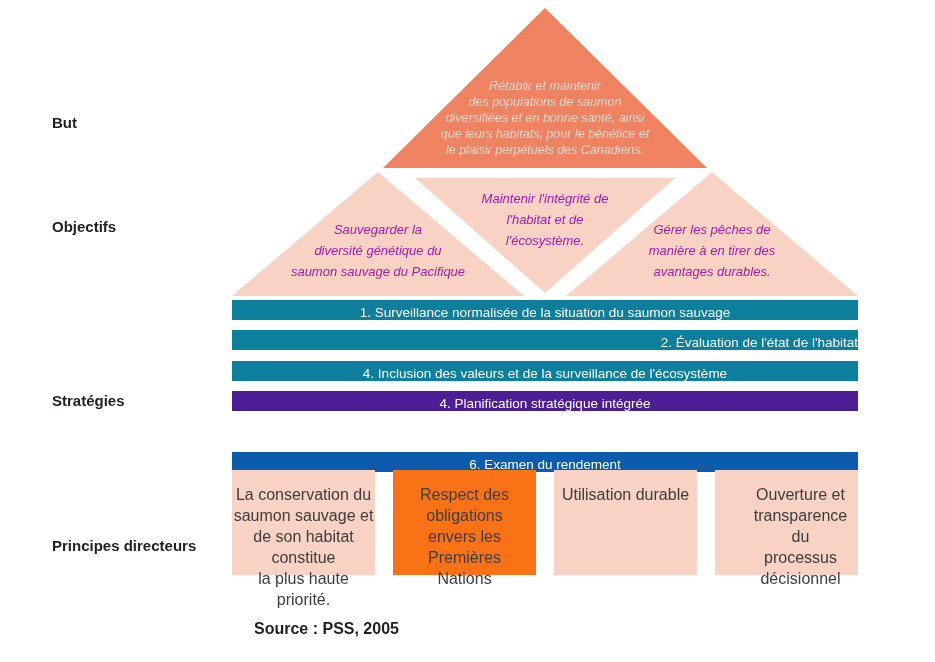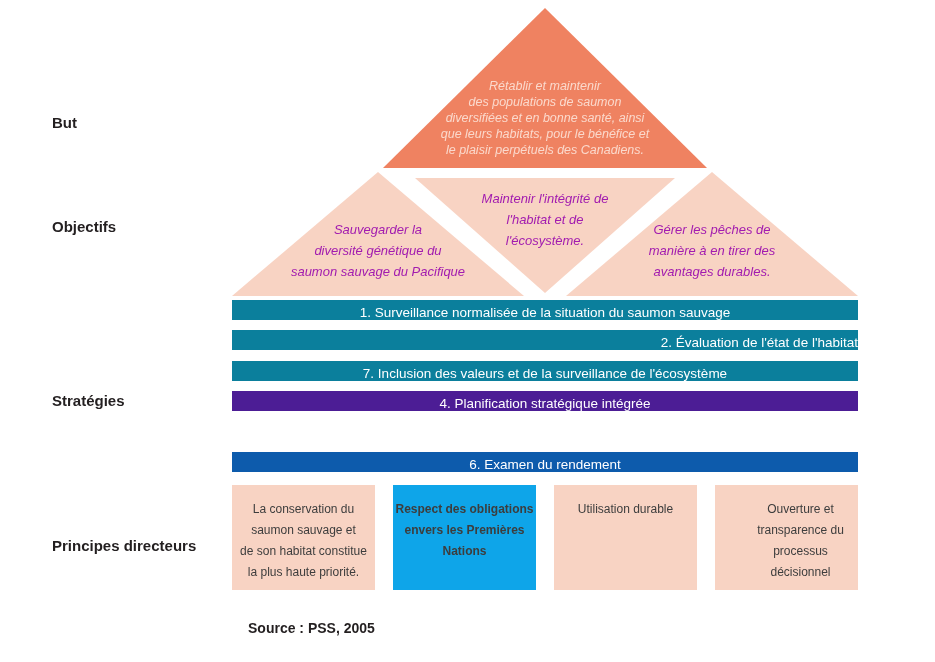--- a/index.html
+++ b/index.html
@@ -52,30 +52,30 @@
   .strategy-bar{
     position:absolute;left:232px;width:626px;height:20px;
     line-height:26px;text-align:center;
     font-size:13.5px;color:#ffffff;
     white-space:nowrap;
   }
   .s1{top:300px;} .s2{top:330px;} .s3{top:361px;}
   .s4{top:391px;} .s5{top:422px;} .s6{top:452px;}
 
   .principle-box{
-    position:absolute;top:485px;width:143px;height:105px;
+    position:absolute;top:470px;width:143px;height:105px;
     box-sizing:border-box;padding-top:14px;
-    text-align:center;font-size:12px;line-height:21px;color:#3d3d3d;
+    text-align:center;font-size:16px;line-height:21px;color:#3d3d3d;
     white-space:pre-line;
   }
   .p1{left:232px;} .p2{left:393px;} .p3{left:554px;} .p4{left:715px;padding-left:28px;}
 
   .source-line{
-    position:absolute;left:248px;top:620px;
-    font-size:14px;font-weight:bold;color:#231f20;
+    position:absolute;left:254px;top:620px;
+    font-size:16px;font-weight:bold;color:#231f20;
     white-space:nowrap;
   }
 </style>
 </head>
 <body>
 
 <div class="canvas">
 
   <div class="row-label lbl-but">But</div>
   <div class="row-label lbl-objectifs">Objectifs</div>
@@ -103,29 +103,29 @@
   </div>
 
   <div class="tri tri-obj-right" style="background-color: rgb(248, 211, 195);">
     <div class="tri-text obj-text">Gérer les pêches de
 manière à en tirer des
 avantages durables.</div>
   </div>
 
   <div class="strategy-bar s1" style="background-color: rgb(11, 127, 156);">1. Surveillance normalisée de la situation du saumon sauvage</div>
   <div class="strategy-bar s2" style="background-color: rgb(11, 127, 156); text-align: right;">2. Évaluation de l'état de l'habitat</div>
-  <div class="strategy-bar s3" style="background-color: rgb(11, 127, 156);">7. Inclusion des valeurs et de la surveillance de l'écosystème</div>
+  <div class="strategy-bar s3" style="background-color: rgb(11, 127, 156);">4. Inclusion des valeurs et de la surveillance de l'écosystème</div>
   <div class="strategy-bar s4" style="background-color: #4c1d95;">4. Planification stratégique intégrée</div>
   <div class="strategy-bar s6" style="background-color: rgb(13, 91, 172);">6. Examen du rendement</div>
 
   <div class="principle-box p1" style="background-color: rgb(248, 211, 195);">La conservation du
 saumon sauvage et
 de son habitat constitue
 la plus haute priorité.</div>
-  <div class="principle-box p2" style="background-color: #0ea5e9; font-weight: bold;">Respect des obligations
+  <div class="principle-box p2" style="background-color: #f97316;">Respect des obligations
 envers les Premières
 Nations</div>
   <div class="principle-box p3" style="background-color: rgb(248, 211, 195);">Utilisation durable</div>
   <div class="principle-box p4" style="background-color: rgb(248, 211, 195);">Ouverture et
 transparence du
 processus décisionnel</div>
 
   <div class="source-line">Source : PSS, 2005</div>
 
 </div>

